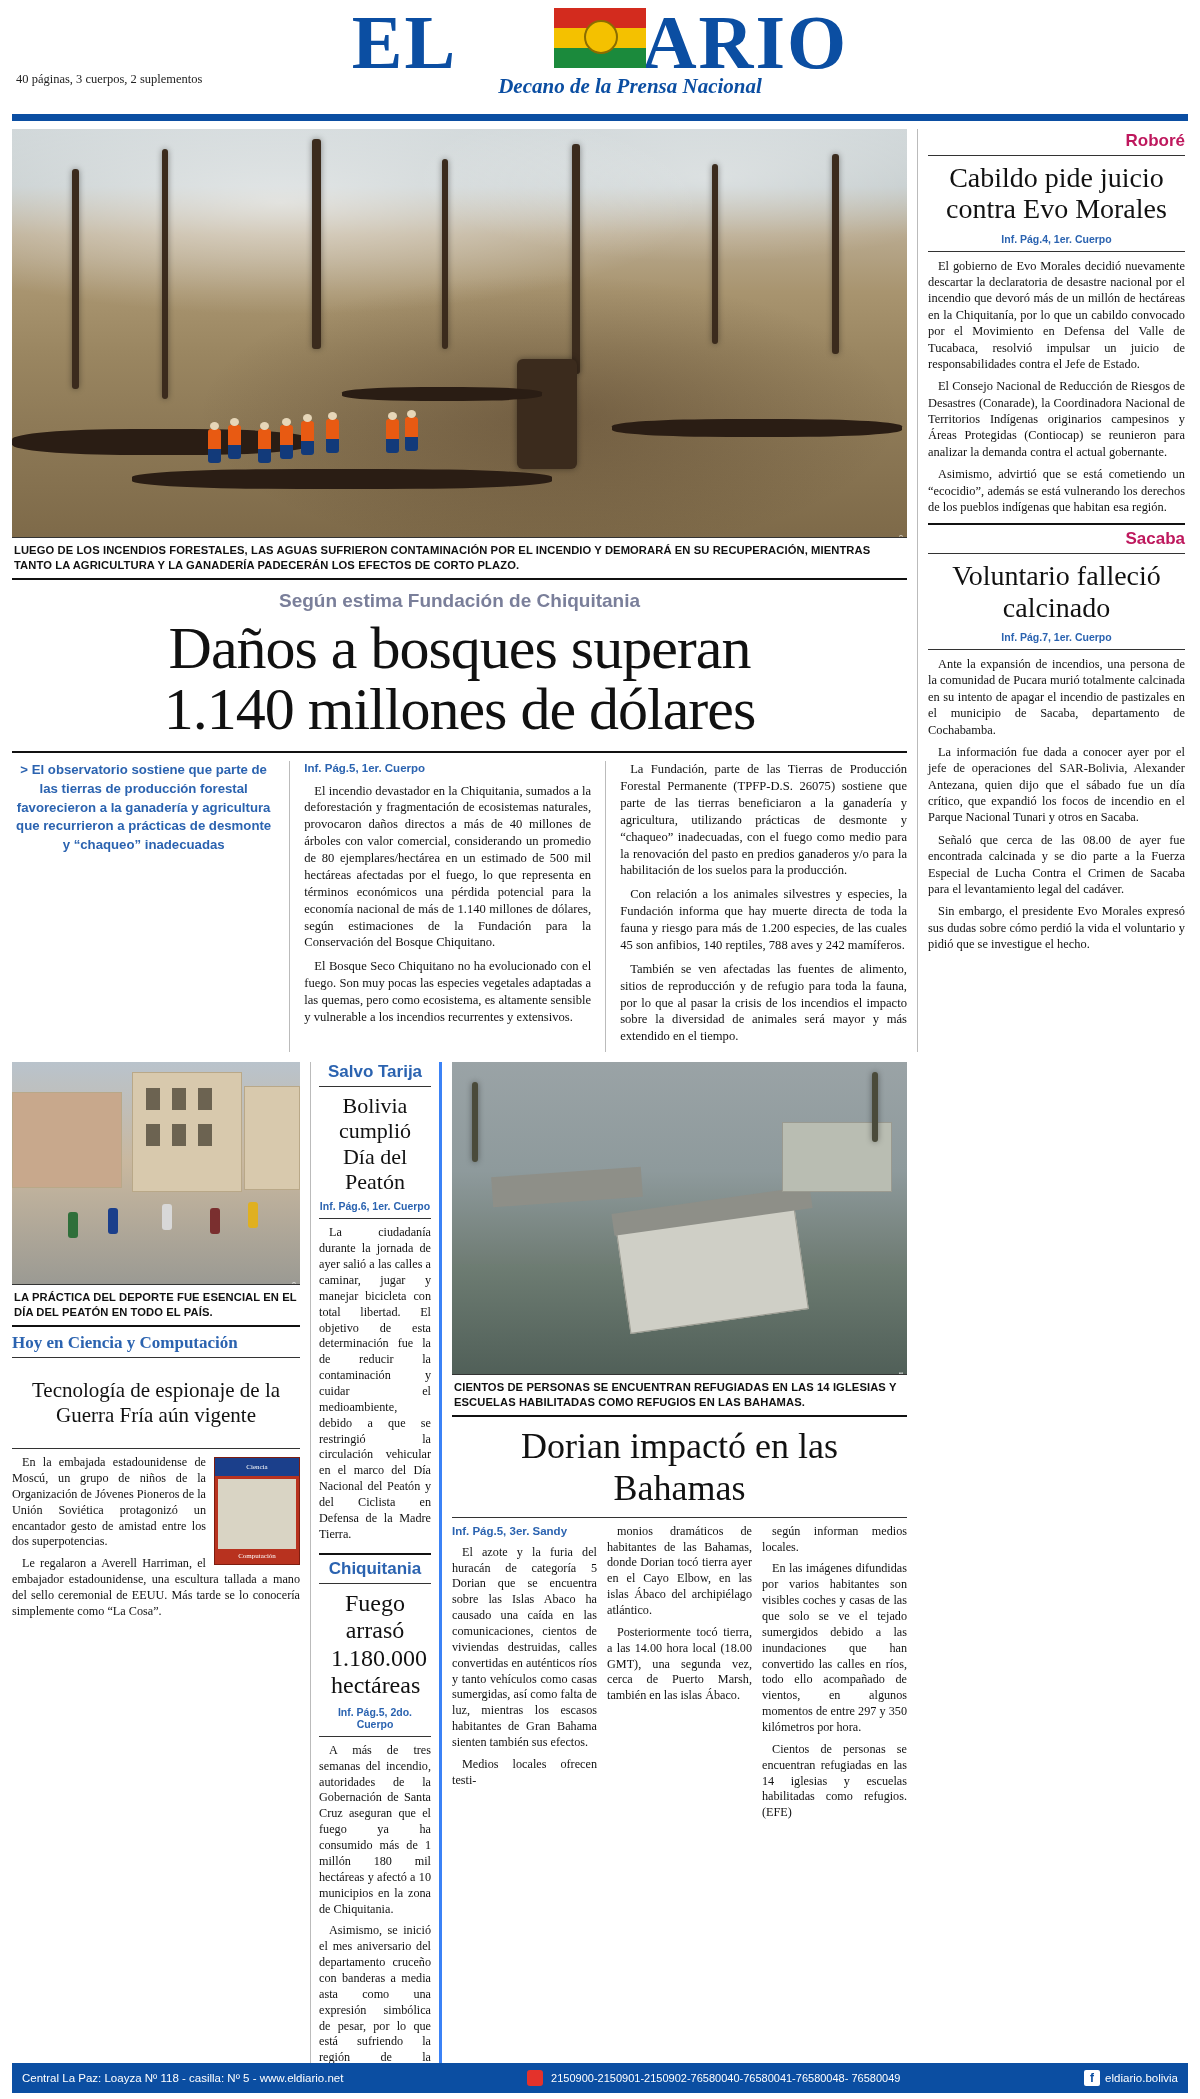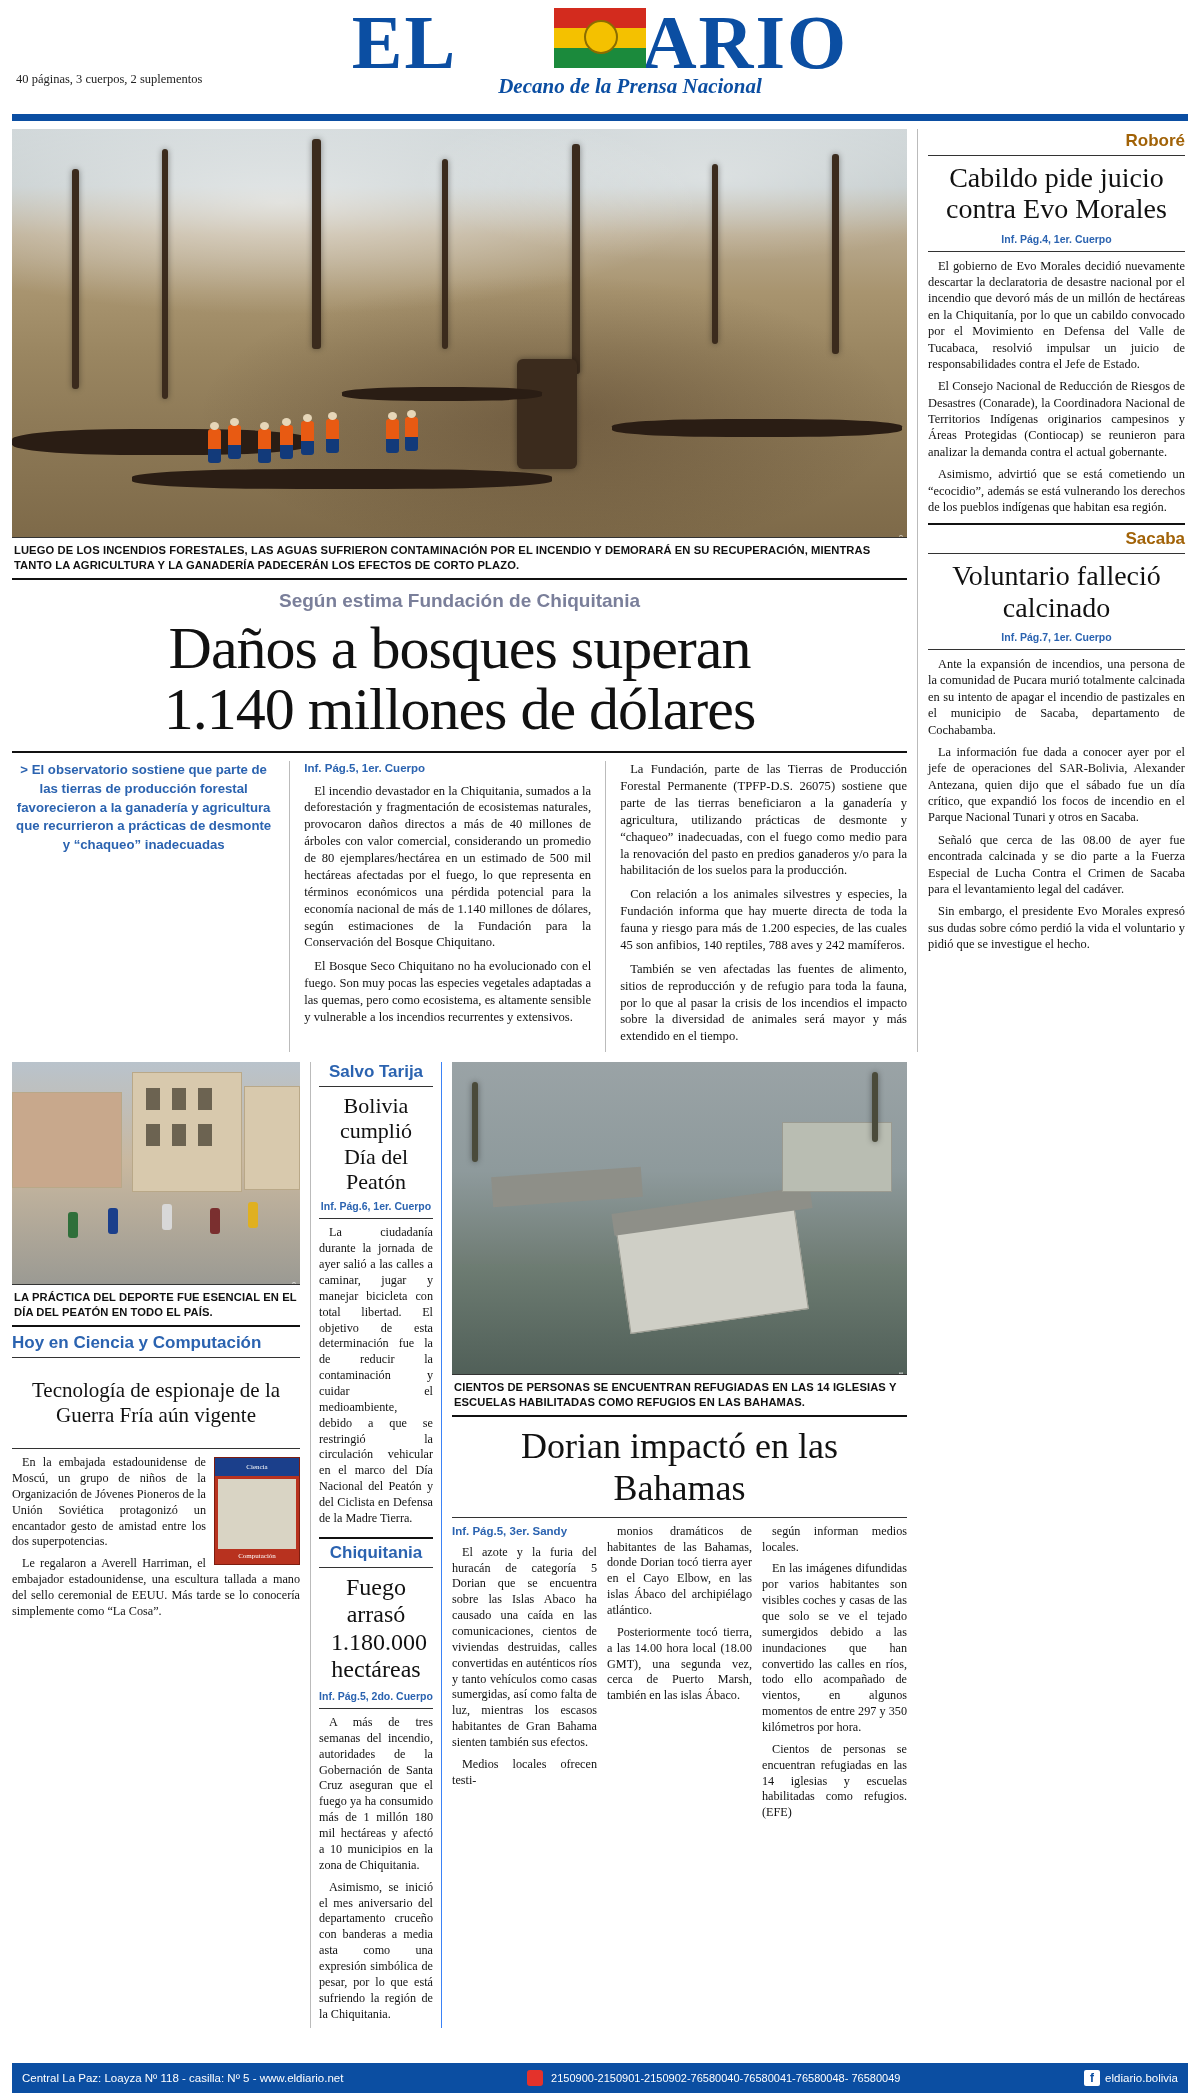--- a/index.html
+++ b/index.html
@@ -142,21 +142,21 @@
   .colsep { width: 1px; background: #bbb; }
   .lead-text { width: 292px; font-size: 12.6px; line-height: 1.34; text-align: justify; }
   .lead-text p { margin: 0 0 7px; text-indent: 10px; }
   .refline {
     font-family: "Liberation Sans", sans-serif;
     color: #2b63b0; font-weight: bold; font-size: 11.5px; margin-bottom: 6px;
   }
 
   
   .sec-head {
-    text-align: right; color: #a16207;
+    text-align: right; color: #be185d;
     font-family: "Liberation Sans", sans-serif;
     font-weight: bold; font-size: 17px; margin: 2px 0 4px;
   }
   .r-headline {
     text-align: center; font-size: 28px; line-height: 1.12; margin: 6px 0 8px;
   }
   .r-ref {
     text-align: center; font-family: "Liberation Sans", sans-serif;
     color: #2b63b0; font-weight: bold; font-size: 10.5px; margin-bottom: 6px;
   }
@@ -177,21 +177,21 @@
   .photo-dorian { height: 312px; position: relative; overflow: hidden; }
   .dorian-bg { position: absolute; inset: 0; background: linear-gradient(to bottom,#9aa3a6 0%, #8e9a9c 35%, #6f7c74 65%, #5c6b5e 100%); }
   .water { position: absolute; left:0; right:0; bottom:0; height: 110px; background: linear-gradient(to bottom, rgba(110,125,115,.9), rgba(80,95,88,.95)); }
   .house { position: absolute; background: #cfcfc6; border: 1px solid #9a9a90; transform: rotate(-8deg); }
   .roof { position: absolute; background: #8e8f88; }
 
   .box-head {
     color: #2b63b0; font-family: "Liberation Sans", sans-serif;
     font-weight: bold; font-size: 17px; text-align: center;
   }
-  .box-head.left { text-align: left; }
+  .box-head.left { text-align: left; font-family: Liberation Serif, serif; }
   .mini-head { text-align: center; font-size: 22px; line-height: 1.15; margin: 6px 12px; }
   .mini-head.lg { font-size: 24px; }
   .body-sm { font-size: 12.2px; line-height: 1.3; text-align: justify; }
   .body-sm p { margin: 0 0 6px; text-indent: 10px; }
 
   .sci-title { text-align: center; font-size: 21px; line-height: 1.2; margin: 20px 0; }
   .dorian-head { font-size: 36px; text-align: center; margin: 8px 0 8px; }
   .three-cols { display: flex; gap: 10px; }
   .three-cols > div { width: 145px; }
 
@@ -360,21 +360,21 @@
         <div class="mtop">Ciencia</div>
         <div class="mbody"></div>
         <div class="mcap">Computación</div>
       </div>
       <div class="body-sm">
         <p>En la embajada estadounidense de Moscú, un grupo de niños de la Organización de Jóvenes Pioneros de la Unión Soviética protagonizó un encantador gesto de amistad entre los dos superpotencias.</p>
         <p>Le regalaron a Averell Harriman, el embajador estadounidense, una escultura tallada a mano del sello ceremonial de EEUU. Más tarde se lo conocería simplemente como “La Cosa”.</p>
       </div>
     </div>
 
-    <div class="low-b" style="border-left:1px solid #bbb; border-right:1px solid #3b82f6; padding:0 8px;">
+    <div class="low-b" style="border-left:1px solid #bbb; border-right:3px solid #3b82f6; padding:0 8px;">
       <div class="box-head">Salvo Tarija</div>
       <div class="rule-thin" style="margin:4px 0;"></div>
       <div class="mini-head">Bolivia cumplió Día del Peatón</div>
       <div class="r-ref">Inf. Pág.6, 1er. Cuerpo</div>
       <div class="rule-thin" style="margin-bottom:6px;"></div>
       <div class="body-sm">
         <p>La ciudadanía durante la jornada de ayer salió a las calles a caminar, jugar y manejar bicicleta con total libertad. El objetivo de esta determinación fue la de reducir la contaminación y cuidar el medioambiente, debido a que se restringió la circulación vehicular en el marco del Día Nacional del Peatón y del Ciclista en Defensa de la Madre Tierra.</p>
       </div>
 
       <div class="rule-med" style="margin:10px 0 4px;"></div>

